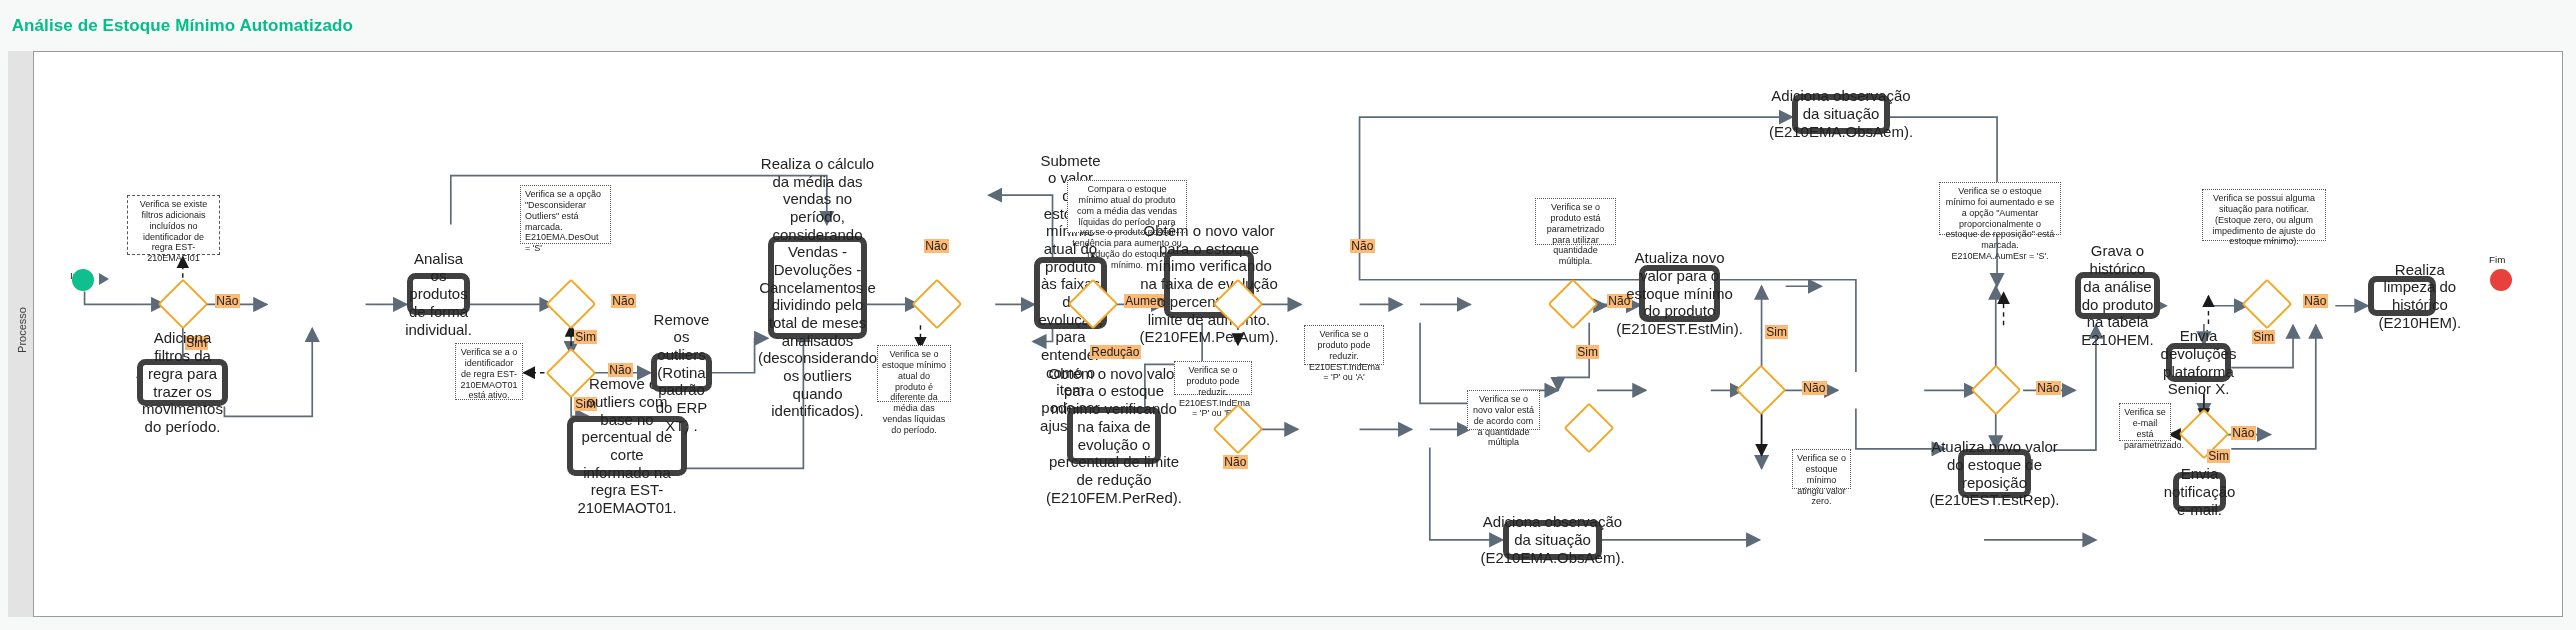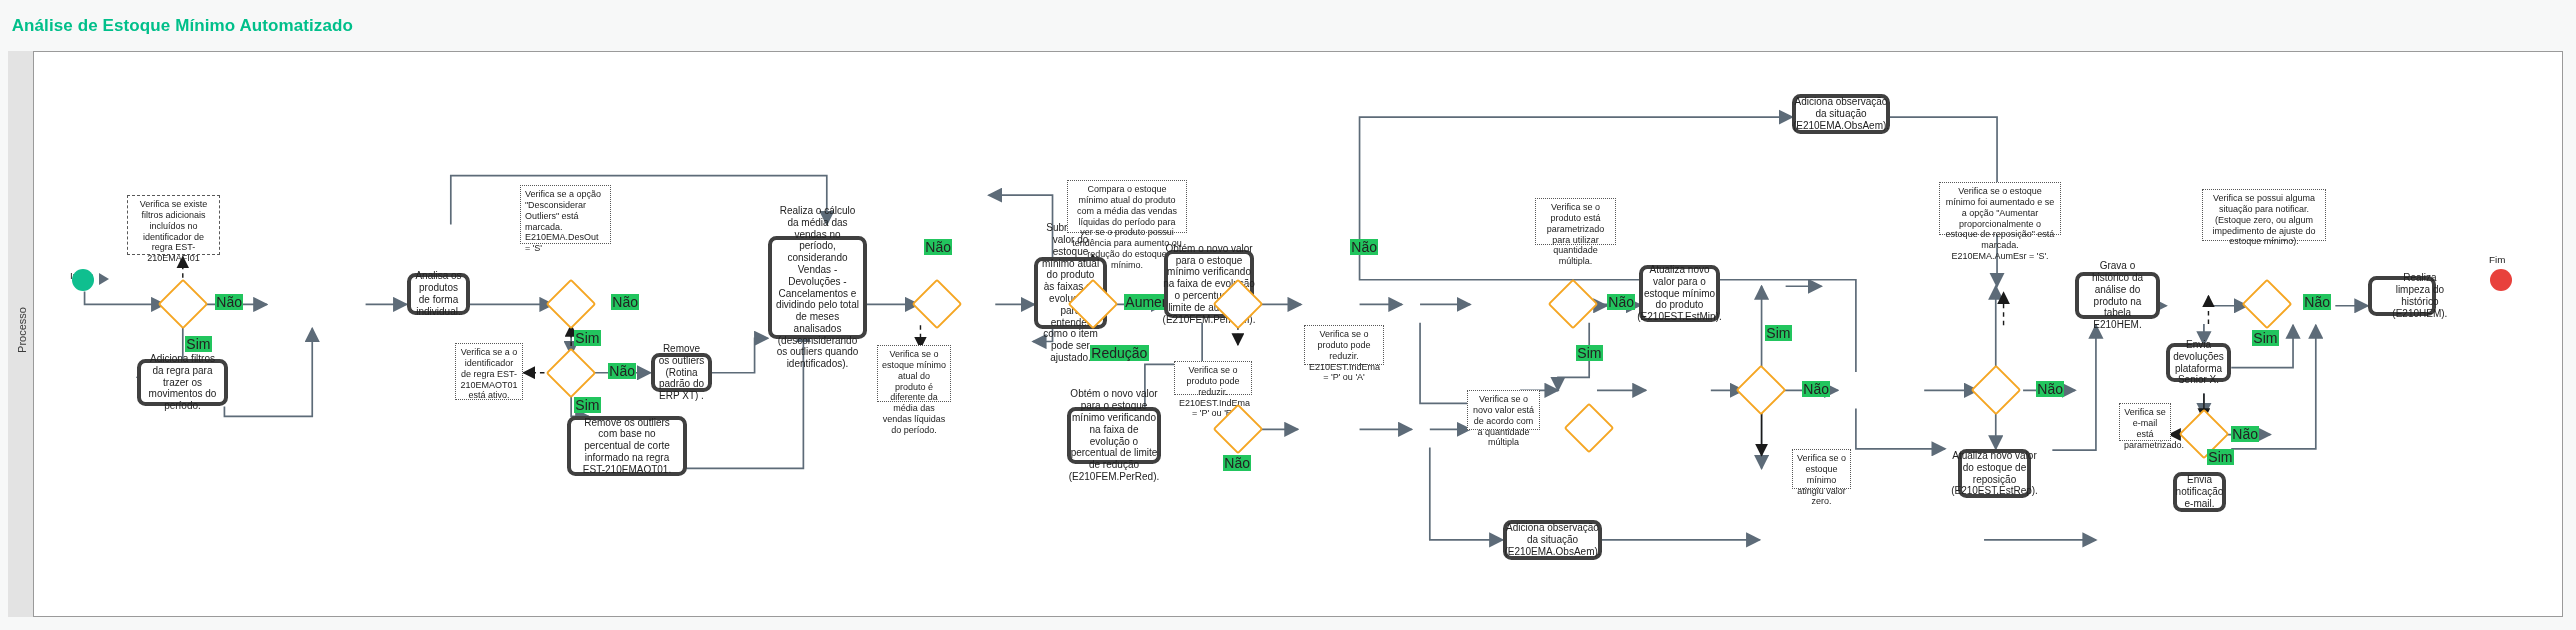--- a/index.html
+++ b/index.html
@@ -2,33 +2,33 @@
 <html style="font-size:10.4px"><head>
 <meta charset="utf-8">
 <style>
   html,body{margin:0;padding:0;background:#f7f8f8;}
   body{width:2576px;height:631px;font-family:"Liberation Sans",sans-serif;overflow:hidden;}
   #page-title{position:absolute;left:11.7px;top:15.6px;font-size:17px;font-weight:bold;color:#00bf8a;letter-spacing:0.1px;}
   #canvas-frame{position:absolute;left:7.8px;top:51px;width:2555px;height:566px;background:#fff;border:0.7px solid #9a9a9a;box-sizing:border-box;}
   #lane-header{position:absolute;left:7.8px;top:51px;width:26px;height:566px;background:#e3e3e3;border-right:0.7px solid #9a9a9a;box-sizing:border-box;}
   #lane-label{position:absolute;left:-38px;top:273px;width:104px;text-align:center;transform:rotate(-90deg);font-size:11px;color:#3c3c3c;}
   .diagram{position:absolute;left:0;top:0;width:2576px;height:631px;}
-  .task{position:absolute;box-sizing:border-box;border:4px solid #404040;border-radius:8.5px;background:#fff;
+  .task{position:absolute;box-sizing:border-box;border:6px solid #404040;border-radius:8.5px;background:#fff;
         display:flex;align-items:center;justify-content:center;text-align:center;color:#222;
-        font-size:10px;line-height:1.18;padding:2.6px 3.3px;}
+        font-size:15px;line-height:1.18;padding:2.6px 3.3px;}
   .note{position:absolute;box-sizing:border-box;border:1px dotted #585858;background:#fff;
         font-size:9px;line-height:1.2;color:#222;padding:3.3px 3.9px;text-align:center;}
   .note.center{text-align:center;}
   .note.dashed{border-style:dashed;}
   .gw{position:absolute;width:36px;height:36px;box-sizing:border-box;transform:rotate(45deg);
       border:2.3px solid #f5a623;background:#fff;border-radius:2.6px;}
   .evt-start{position:absolute;width:22px;height:22px;border-radius:50%;background:#0fbf8f;}
   .evt-end{position:absolute;width:22px;height:22px;border-radius:50%;background:#e8413c;}
   .evt-label{position:absolute;font-size:9.8px;color:#222;}
-  .flow-label{position:absolute;font-size:14px;color:#222;background:#22c55e;padding:0 1.3px;white-space:nowrap;}
+  .flow-label{position:absolute;font-size:12px;color:#222;background:#fdba74;padding:0 1.3px;white-space:nowrap;}
   svg.edges{position:absolute;left:0;top:0;width:2576px;height:631px;pointer-events:none;}
   .arrow-play{position:absolute;width:0;height:0;border-left:10.4px solid #5d6b78;border-top:6.5px solid transparent;border-bottom:6.5px solid transparent;}
 </style>
 </head>
 <body>
 
 <div id="page-title">Análise de Estoque Mínimo Automatizado</div>
 
 <div id="canvas-frame"></div>
 <div id="lane-header">

